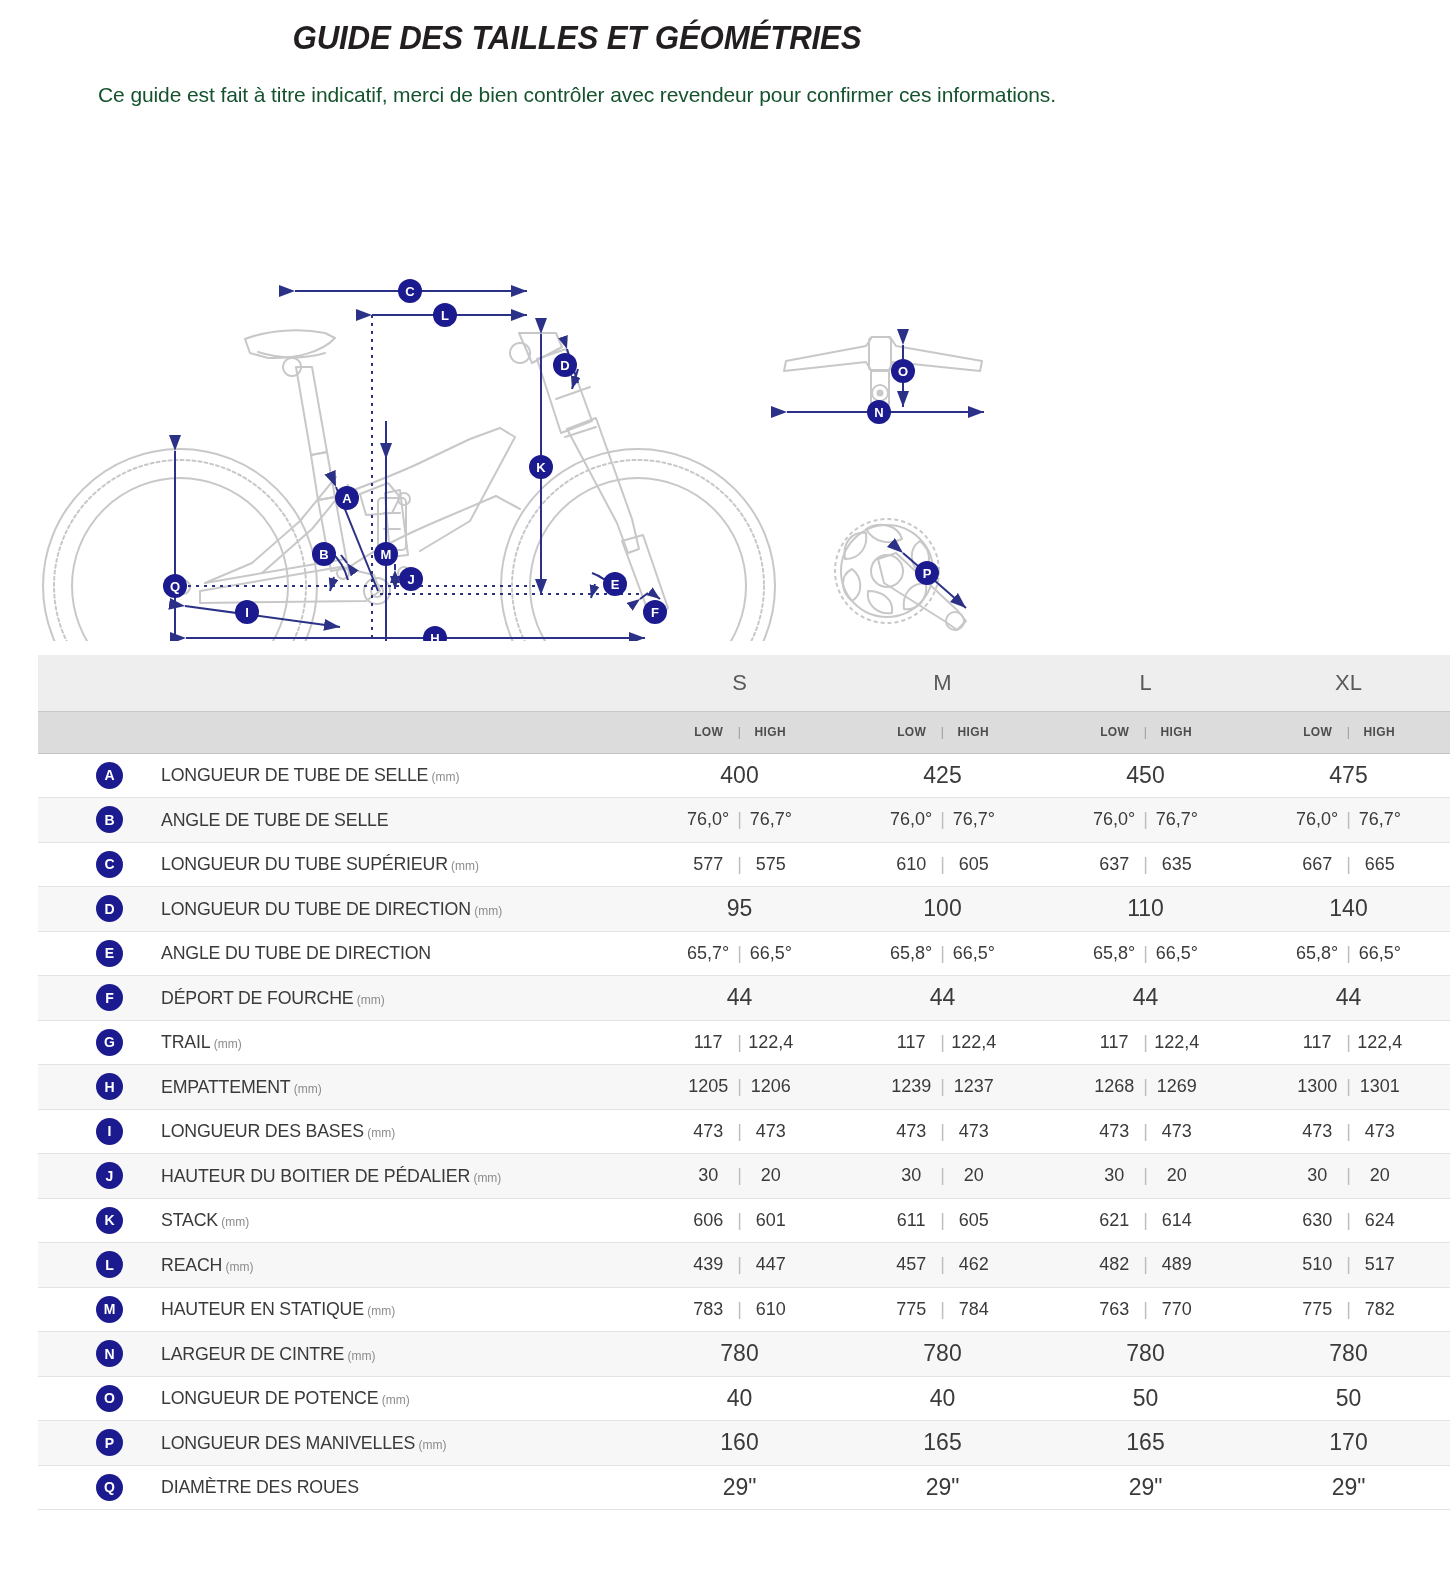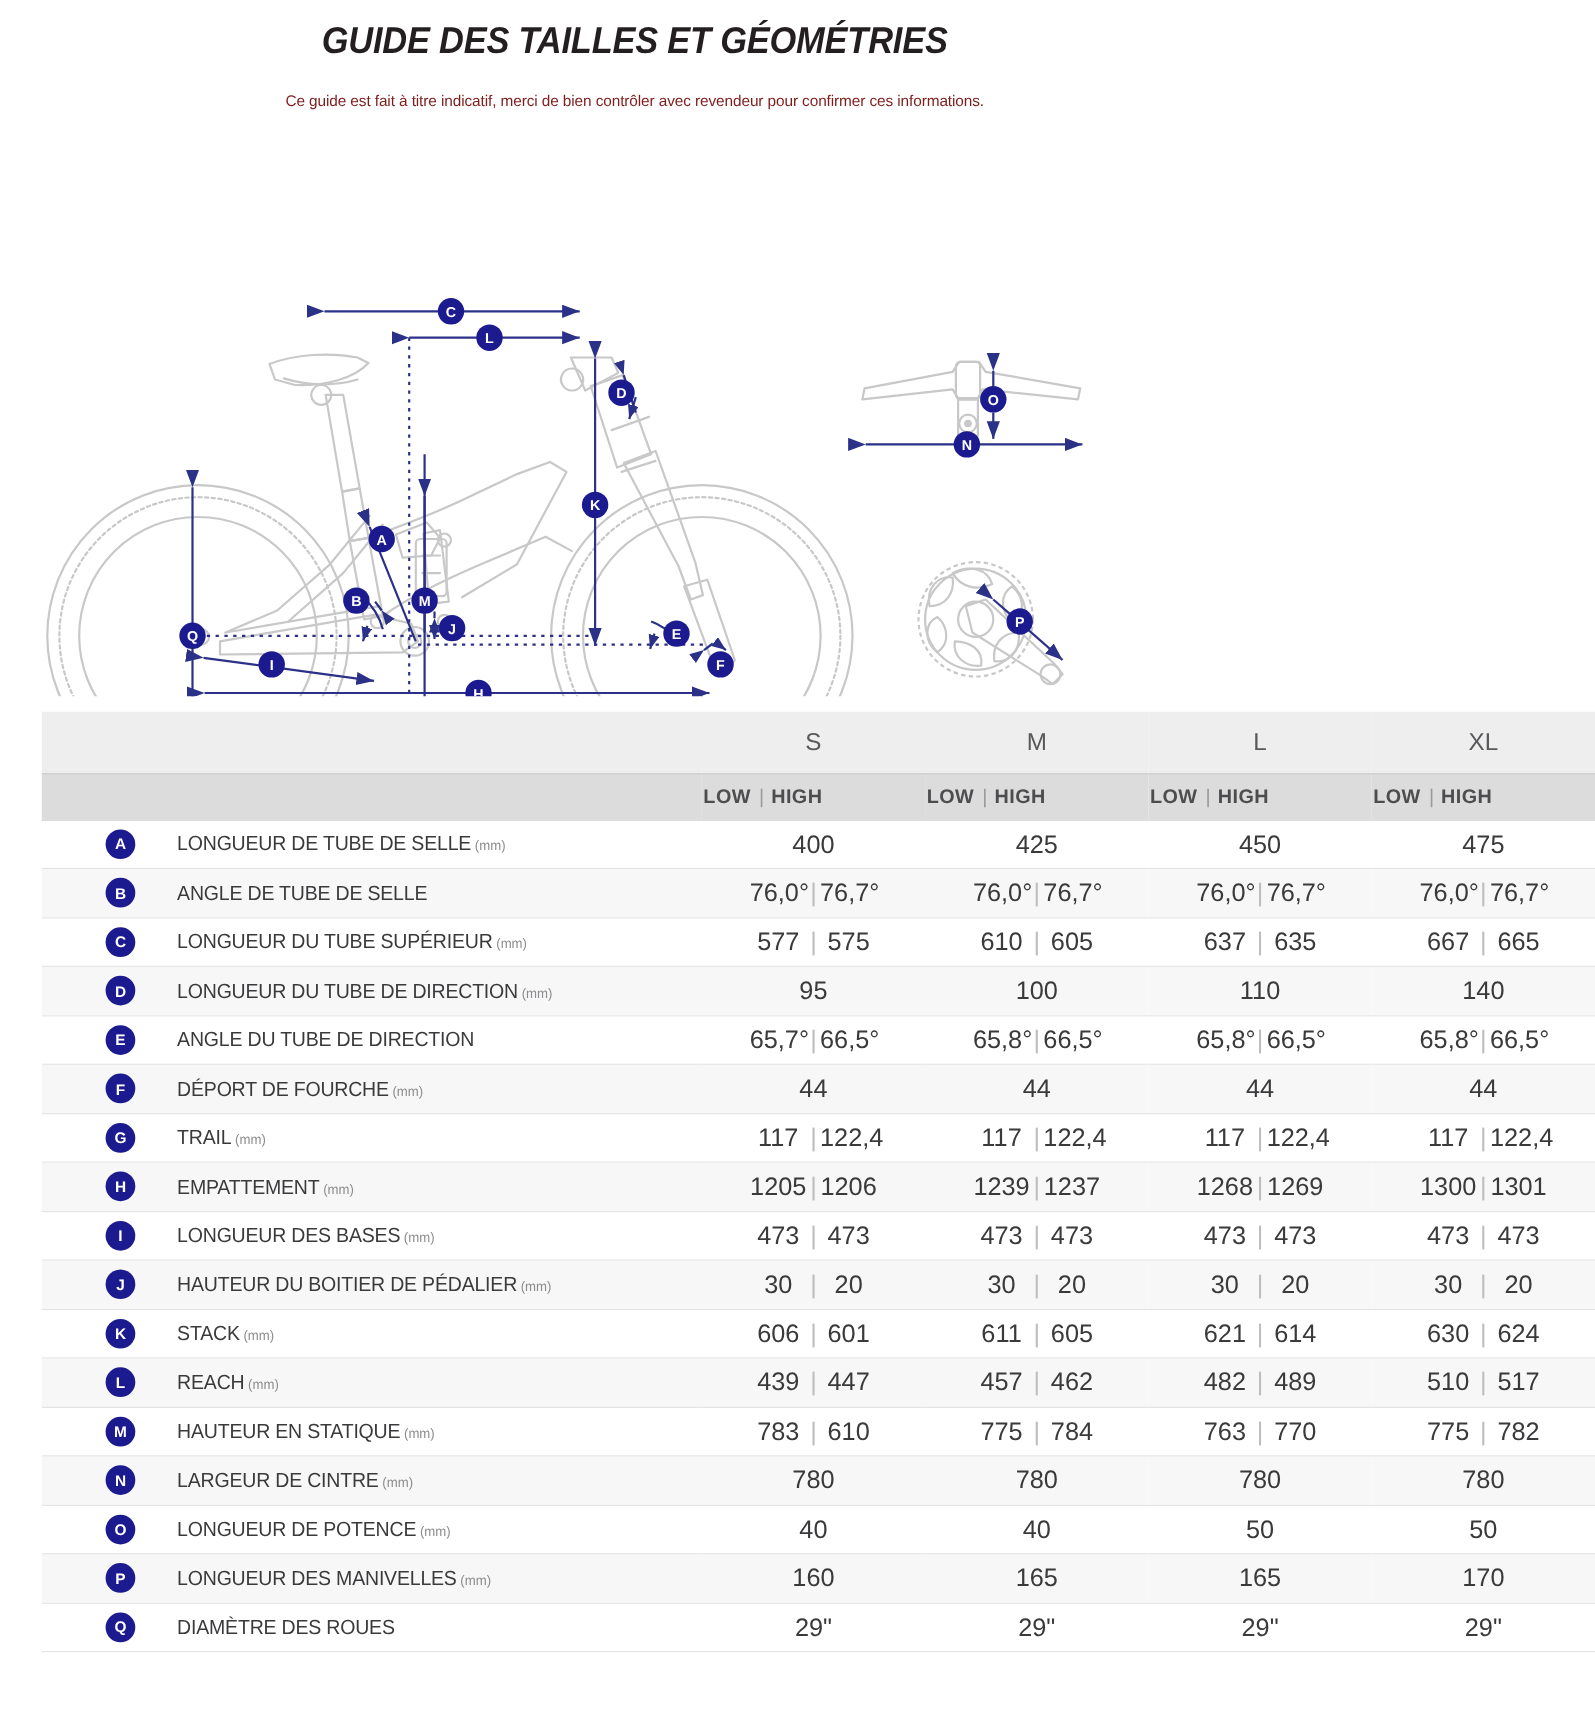--- a/index.html
+++ b/index.html
@@ -17,22 +17,22 @@
     font-size: 34px;
     font-weight: bold;
     font-style: italic;
     letter-spacing: -0.2px;
     color: #231f20;
     padding-top: 18px;
     transform: scaleX(0.92);
   }
   .subtitle {
     text-align: center;
-    font-size: 14px;
-    color: #7f1d1d;
+    font-size: 21px;
+    color: #14532d;
     padding-top: 26px;
     letter-spacing: -0.1px;
   }
 
   
   .diagram-wrap { width: 1450px; height: 520px; position: relative; margin-top: 14px;}
   .diagram-wrap svg { display:block; }
 
   
   .table-zone { padding: 0 38px 0 38px; margin-top: 14px; }
@@ -43,22 +43,22 @@
   .geo th, .geo td { padding: 0; }
 
   tr.hdr1 { background: #eeeeee; height: 56px; }
   tr.hdr1 th.sizecell {
     font-size: 22px; color: #58595b; font-weight: normal; text-align: center;
     vertical-align: middle;
   }
   tr.hdr2 { background: #dcdcdc; height: 42px; border-top:1px solid #c9c9c9; border-bottom:1px solid #c4c4c4;}
   tr.hdr2 th.sizecell { vertical-align: middle; }
   .lowhigh {
-    display: flex; align-items: center; 
-    font-size: 18px; color: #4d4d4f; font-weight: bold; letter-spacing: .4px;
+    display: flex; align-items: center; justify-content: center;
+    font-size: 12px; color: #4d4d4f; font-weight: bold; letter-spacing: .4px;
   }
   .lowhigh .lh-l, .lowhigh .lh-h { width: 46px; text-align:center; }
   .lowhigh .lh-sep { color:#9a9a9a; font-weight: normal; padding:0 6px; }
 
   tr.drow { height: 44.5px; border-bottom: 1px solid #e3e3e3; }
   tr.drow.odd  { background: #ffffff; }
   tr.drow.even { background: #f7f7f7; }
 
   td.labelcell { padding-left: 10px; }
   .labelflex { display:flex; align-items:center; }
@@ -75,21 +75,21 @@
     font-size: 18.5px; color: #3a3a3c;
     letter-spacing: -0.2px; white-space: nowrap;
     transform: scaleX(0.96); transform-origin: left center;
   }
   .unit { font-size: 12.5px; color: #8c8c8e; letter-spacing: 0; }
 
   td.valcell { text-align:center; vertical-align: middle; }
   .valsingle { font-size: 23px; color:#3a3a3c; }
   .valpair {
     display:flex; align-items:center; justify-content:center;
-    font-size: 23px; color:#3a3a3c;
+    font-size: 18px; color:#3a3a3c;
   }
   .valpair .v-l, .valpair .v-h { width: 52px; text-align:center; }
   .valpair .v-sep { color:#bdbdbd; padding: 0 3px; }
 </style>
 </head>
 <body>
 
 <div class="page">
 
   <div class="title">GUIDE DES TAILLES ET GÉOMÉTRIES</div>

